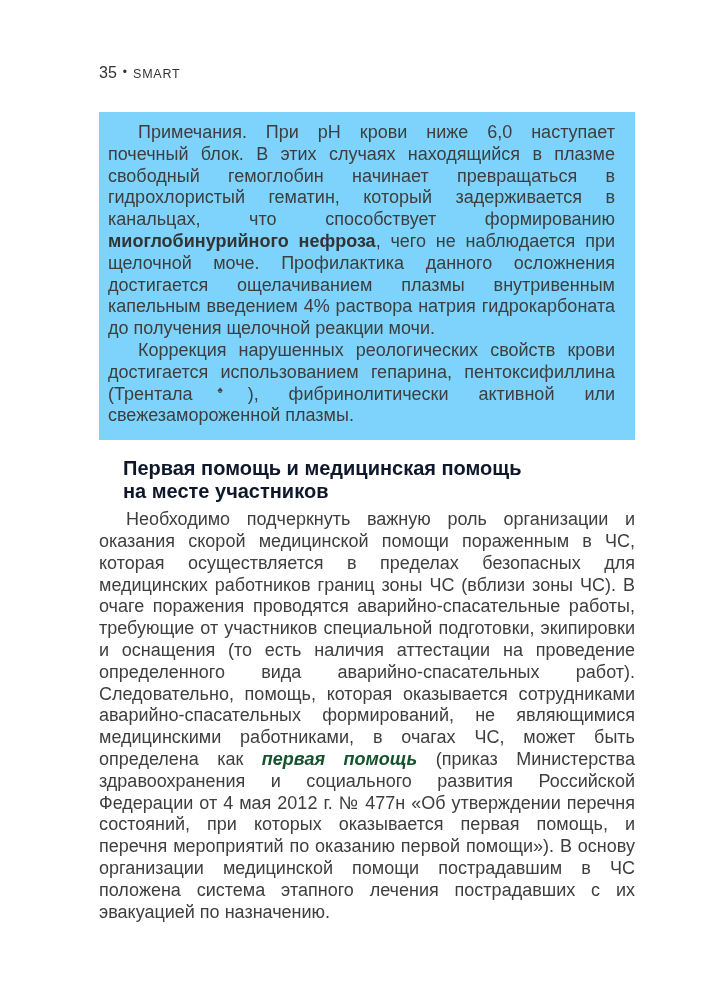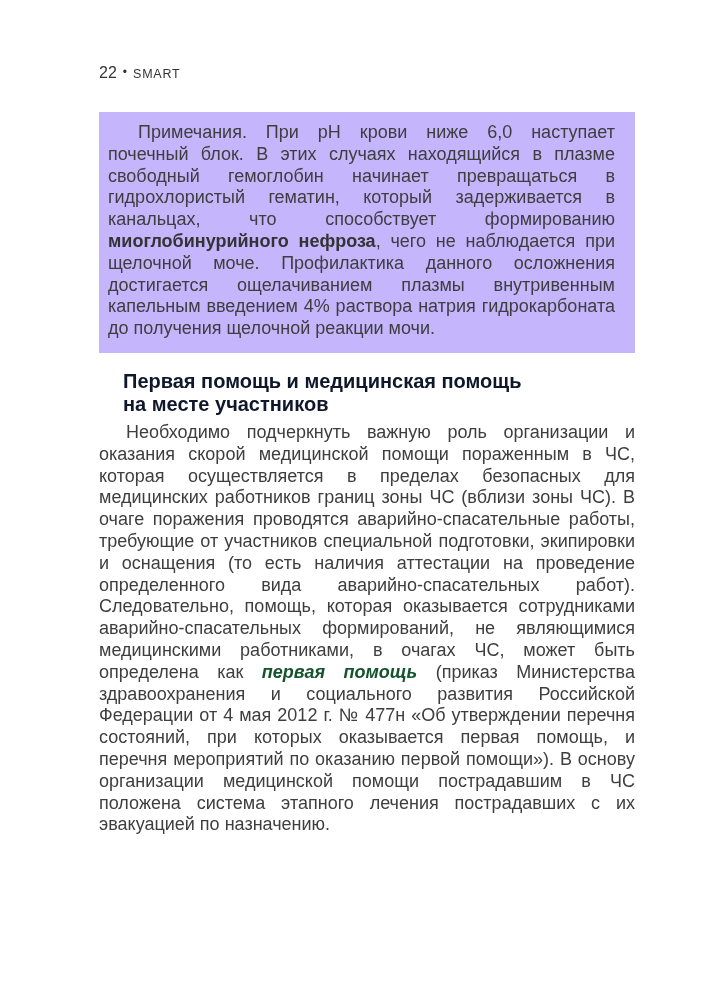--- a/index.html
+++ b/index.html
@@ -33,21 +33,21 @@
       position: relative;
       top: -2px;
     }
     .running-head .book-title {
       font-size: 12.5px;
       letter-spacing: 0.8px;
       line-height: 20px;
     }
     
     .note-box {
-      background: #c4b5fd;
+      background: #7dd3fc;
       padding: 10px 20px 13px 9px;
       margin-bottom: 17px;
     }
     .note-box p {
       font-size: 18px;
       line-height: 21.8px;
       text-align: justify;
       text-indent: 30px;
       color: #3e3e3e;
     }
@@ -80,27 +80,28 @@
       font-style: italic;
       color: #14532d;
     }
   </style>
 </head>
 <body>
 
 <div class="page">
 
   <div class="running-head">
-    <span class="page-num">22</span>
+    <span class="page-num">35</span>
     <span class="sep">•</span>
     <span class="book-title">SMART</span>
   </div>
 
   <div class="note-box">
     <p><span>Примечания. При pH крови ниже 6,0 наступает почечный блок. В этих случаях находящийся в плазме свободный гемоглобин начинает превращаться в гидрохлористый гематин, который задерживается в канальцах, что способствует формированию </span><span class="b">миоглобинурийного нефроза</span><span>, чего не наблюдается при щелочной моче. Профилактика данного осложнения достигается ощелачиванием плазмы внутривенным капельным введением 4% раствора натрия гидрокарбоната до получения щелочной реакции мочи.</span></p>
+    <p><span>Коррекция нарушенных реологических свойств крови достигается использованием гепарина, пентоксифиллина (Трентала</span><sup>♠</sup><span>), фибринолитически активной или свежезамороженной плазмы.</span></p>
   </div>
 
   <h2 class="section-heading">
     <span>Первая помощь и медицинская помощь</span>
     <span>на месте участников</span>
   </h2>
 
   <div class="body-text">
     <p><span>Необходимо подчеркнуть важную роль организации и оказания скорой медицинской помощи пораженным в ЧС, которая осуществляется в пределах безопасных для медицинских работников границ зоны ЧС (вблизи зоны ЧС). В очаге поражения проводятся аварийно-спасательные работы, требующие от участников специальной подготовки, экипировки и оснащения (то есть наличия аттестации на проведение определенного вида аварийно-спасательных работ). Следовательно, помощь, которая оказывается сотрудниками аварийно-спасательных формирований, не являющимися медицинскими работниками, в очагах ЧС, может быть определена как </span><span class="em">первая помощь</span><span> (приказ Министерства здравоохранения и социального развития Российской Федерации от 4 мая 2012 г. № 477н «Об утверждении перечня состояний, при которых оказывается первая помощь, и перечня мероприятий по оказанию первой помощи»). В основу организации медицинской помощи пострадавшим в ЧС положена система этапного лечения пострадавших с их эвакуацией по назначению.</span></p>
   </div>

